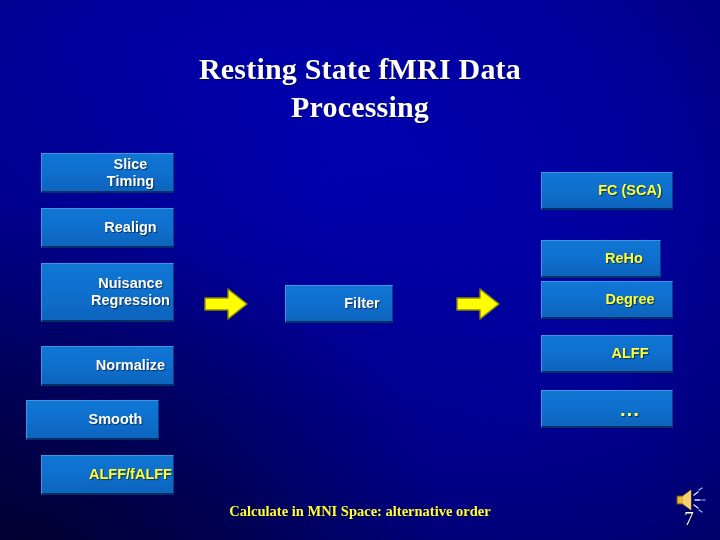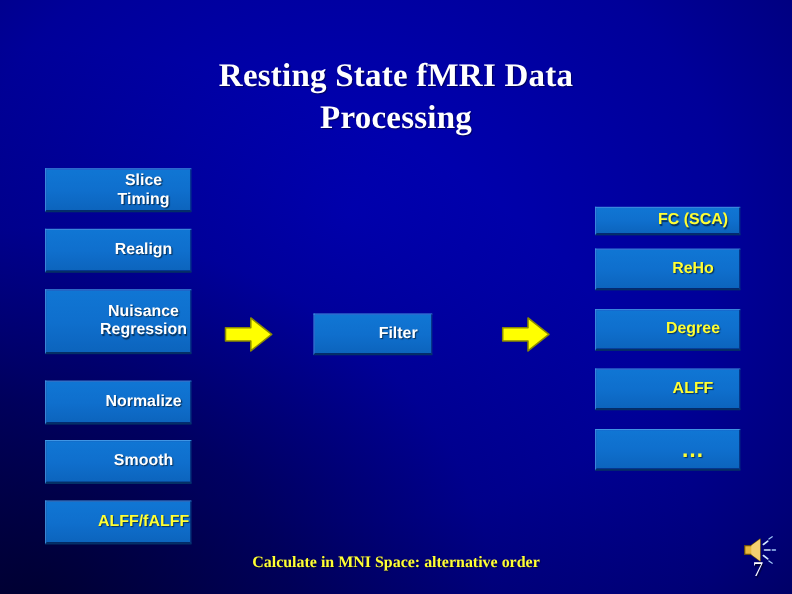--- a/index.html
+++ b/index.html
@@ -141,21 +141,21 @@
   <div>
     <div class="box" style="left:41px; top:153px; width:133px; height:40px;">Slice Timing</div>
 
     <div class="box" style="left:41px; top:208px; width:133px; height:40px;">Realign</div>
 
     <div class="box" style="left:41px; top:263px; width:133px; height:59px;">Nuisance
 Regression</div>
 
     <div class="box" style="left:41px; top:346px; width:133px; height:40px;">Normalize</div>
 
-    <div class="box" style="left:41px; top:400px; width:133px; height:40px;">Smooth</div>
+    <div class="box" style="left:26px; top:400px; width:133px; height:40px;">Smooth</div>
 
     <div class="box yellow" style="left:41px; top:455px; width:133px; height:40px;">ALFF/fALFF</div>
   </div>
 
   <div>
     <div class="arrow" style="left:203px; top:287px;">
       <svg viewBox="0 0 46 34" width="46" height="34">
         <polygon points="2,11 25,11 25,2 44,17 25,32 25,23 2,23" fill="#ffff00" stroke="#8a8a00" stroke-width="1.4" stroke-linejoin="round"></polygon>
       </svg>
     </div>
@@ -163,23 +163,23 @@
     <div class="box" style="left:285px; top:285px; width:108px; height:38px;">Filter</div>
 
     <div class="arrow" style="left:455px; top:287px;">
       <svg viewBox="0 0 46 34" width="46" height="34">
         <polygon points="2,11 25,11 25,2 44,17 25,32 25,23 2,23" fill="#ffff00" stroke="#8a8a00" stroke-width="1.4" stroke-linejoin="round"></polygon>
       </svg>
     </div>
   </div>
 
   <div>
-    <div class="box yellow" style="left:541px; top:188px; width:132px; height:26px;">FC (SCA)</div>
-
-    <div class="box yellow" style="left:541px; top:226px; width:132px; height:38px;">ReHo</div>
+    <div class="box yellow" style="left:541px; top:172px; width:132px; height:38px;">FC (SCA)</div>
+
+    <div class="box yellow" style="left:541px; top:240px; width:120px; height:38px;">ReHo</div>
 
     <div class="box yellow" style="left:541px; top:281px; width:132px; height:38px;">Degree</div>
 
     <div class="box yellow" style="left:541px; top:335px; width:132px; height:38px;">ALFF</div>
 
     <div class="box yellow ellipsis" style="left:541px; top:390px; width:132px; height:38px;">…</div>
   </div>
 
   <div class="caption">Calculate in MNI Space: alternative order</div>
 

